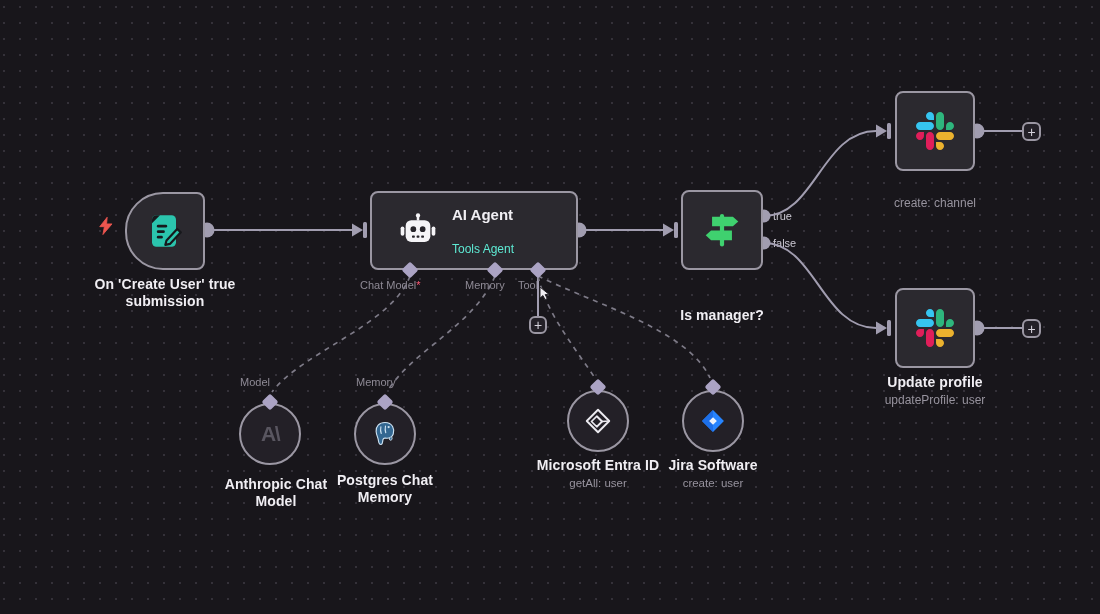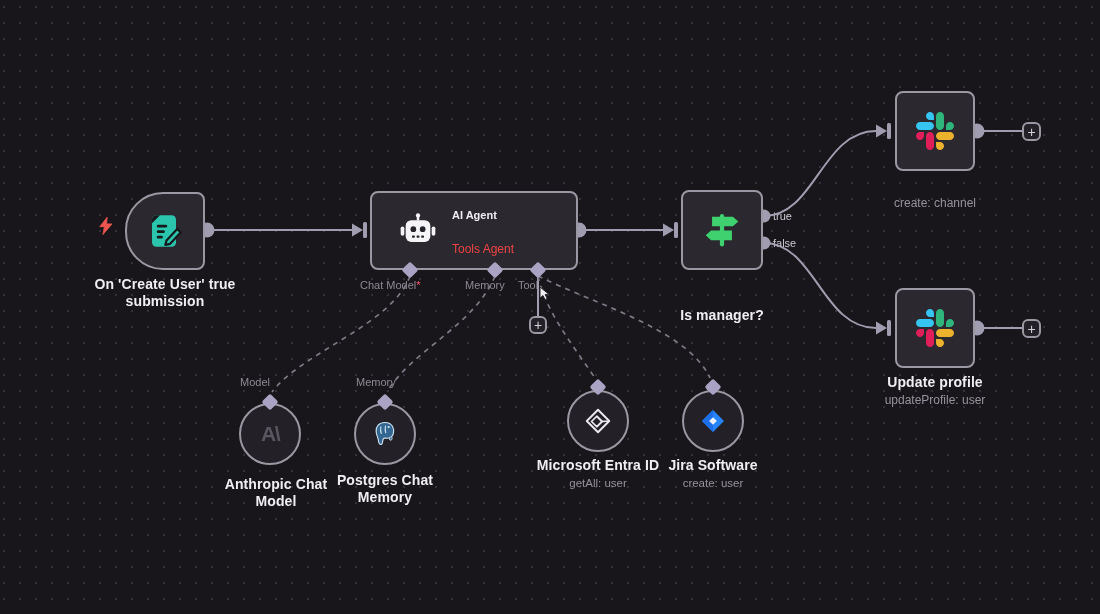--- a/index.html
+++ b/index.html
@@ -33,22 +33,22 @@
     position:absolute;color:#97939e;font-size:12px;font-weight:400;
     text-align:center;line-height:14px;
   }
   .node-sub.small{font-size:11.5px;}
   .port-label{
     position:absolute;color:#8e8a95;font-size:11px;font-weight:400;
     text-align:left;white-space:nowrap;
   }
   .req{color:#ff5874;}
   .bool-label{position:absolute;color:#cbc8d2;font-size:11px;}
-  .agent-title{color:#f0eef3;font-size:11px;font-weight:700;line-height:18px;}
-  .agent-sub{color:#ef4444;font-size:12px;margin-top:18px;}
+  .agent-title{color:#f0eef3;font-size:15px;font-weight:700;line-height:18px;}
+  .agent-sub{color:#5eead4;font-size:12px;margin-top:18px;}
   
   .diamond{
     position:absolute;width:12px;height:12px;background:#aba3c4;
     border-radius:2px;transform:rotate(45deg);z-index:3;
   }
   .plus-btn{
     position:absolute;box-sizing:border-box;background:#232027;
     border:2px solid #9b97a3;border-radius:6px;color:#d6d3dc;
     display:flex;align-items:center;justify-content:center;
     font-size:14px;font-weight:500;line-height:1;z-index:3;

